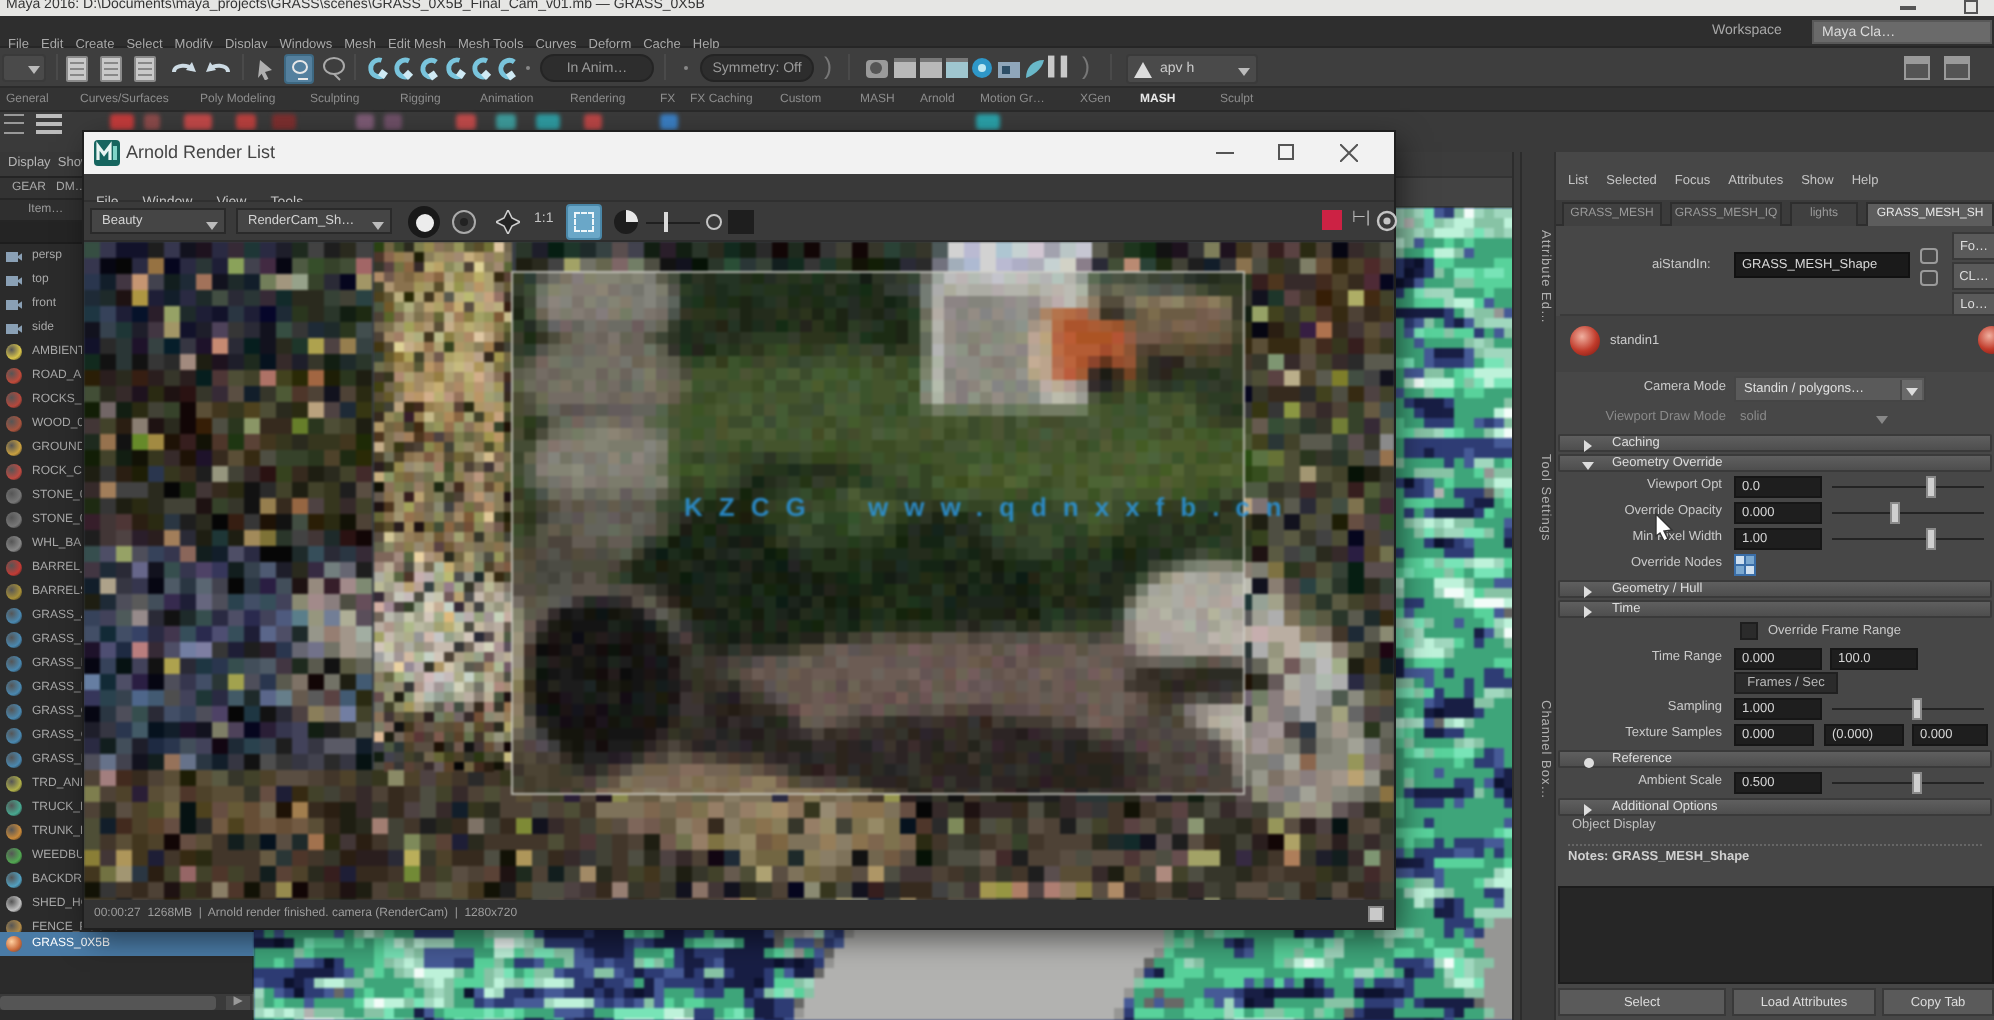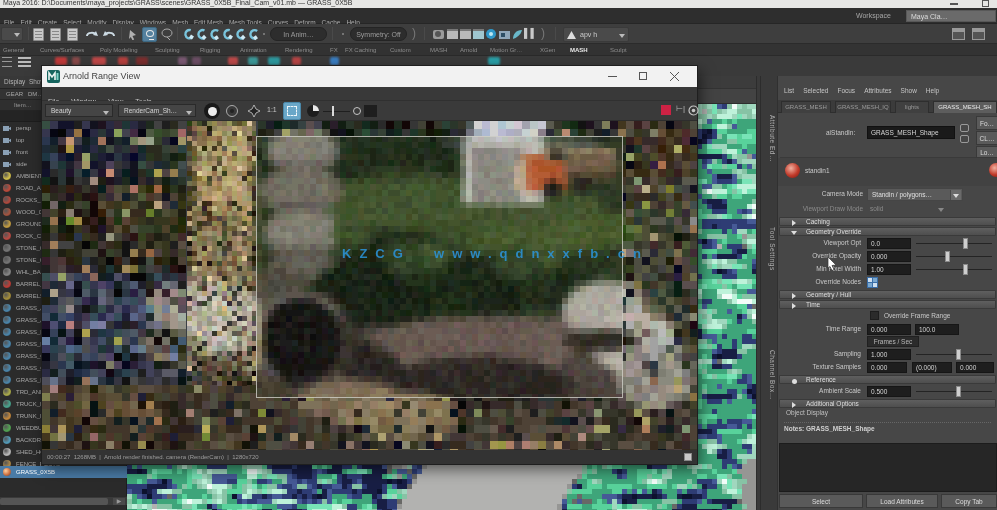--- a/index.html
+++ b/index.html
@@ -384,21 +384,21 @@
       <path d="M1 1l8 8-4 .5 2 4-2 1-2-4L1 12z" fill="#fff" stroke="#333" stroke-width=".7"></path>
     </svg>
   </div>
 <div class="ab" id="win">
     <div class="ab" id="wtitle">
       <svg style="position:absolute;left:5px;top:4px" width="13" height="13">
         <rect width="13" height="13" rx="2" fill="#16655f"></rect>
         <path d="M2 10V3l3 4 3-4v7" stroke="#e8f4f2" stroke-width="1.6" fill="none"></path>
         <rect x="9.5" y="3" width="2" height="7" fill="#7fd4c8"></rect>
       </svg>
-      <div class="t tx">Arnold Range View</div>
+      <div class="t tx">Arnold Render List</div>
       <div style="position:absolute;left:566px;top:10px;width:9px;height:1px;background:#555"></div>
       <div style="position:absolute;left:597px;top:6px;width:8px;height:8px;border:1px solid #555"></div>
       <svg style="position:absolute;left:628px;top:6px" width="9" height="9">
         <path d="M0 0l9 9M9 0l-9 9" stroke="#555"></path>
       </svg>
     </div>
     <div class="ab" id="wmenu">
       <div style="padding:3px 0 0 6px"><span>File</span><span>Window</span><span>View</span><span>Tools</span></div>
     </div>
     <div class="ab" id="wtool">

